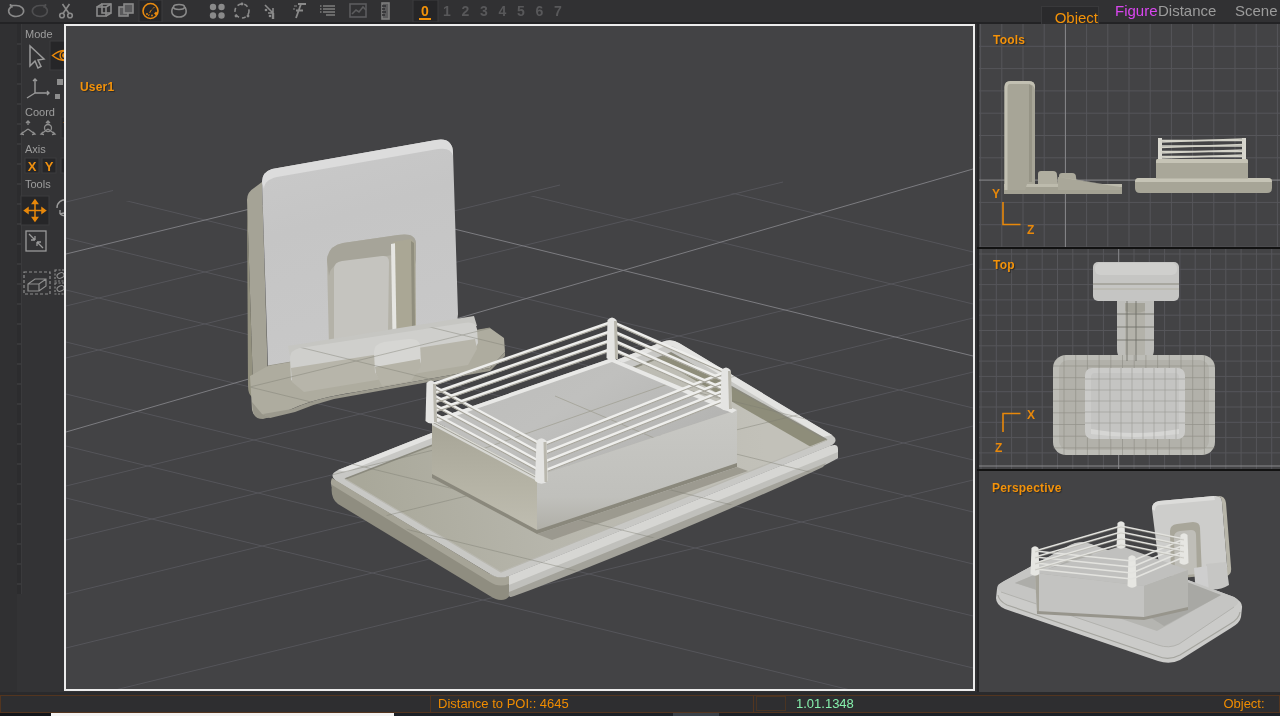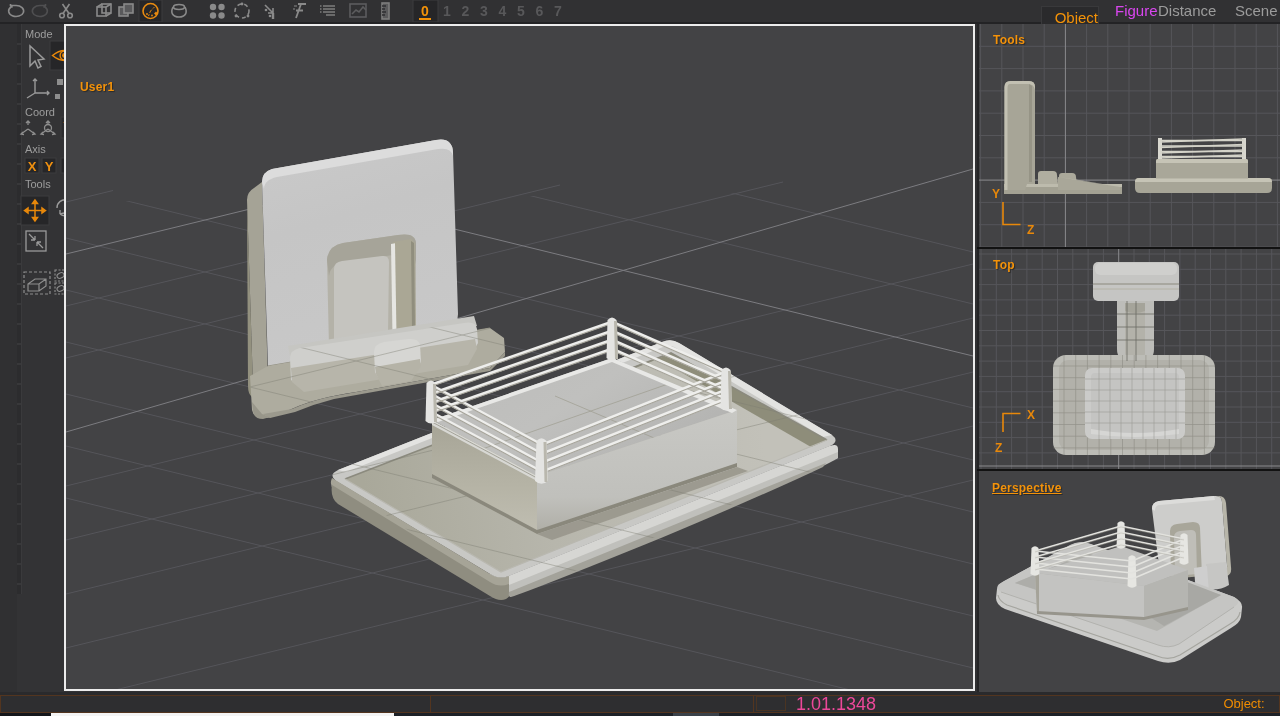--- a/index.html
+++ b/index.html
@@ -556,28 +556,29 @@
       <g stroke="#a9a79d" stroke-width="0.6" fill="none" opacity="0.7">
         <path d="M56 81 L142 56 M56 87 L142 62 M56 93 L142 68 M56 99 L142 74"></path>
         <path d="M142 56 L205 69 M142 62 L205 75 M142 68 L205 81 M142 74 L205 87"></path>
       </g>
     </g>
   </svg>
     </div>
 
   <div class="vptitle" style="left:993px;top:33px;">Tools</div>
   <div class="vptitle" style="left:993px;top:258px;text-align:right;">Top</div>
-  <div class="vptitle" style="left:992px;top:481px;text-decoration:underline;">Perspective</div>
+  <div class="vptitle" style="left:992px;top:481px;">Perspective</div>
 
   <div class="abs" style="left:0;top:692px;width:1280px;height:3px;background:#2a2a2c;"></div>
   <div id="statusbar" class="abs">
     <div class="abs" style="left:429px;top:0;width:1px;height:16px;background:#53351f;"></div>
+    <div class="abs" style="left:433px;top:1px;width:490px;height:14px;color:#f08c00;font-size:13px;line-height:14px;padding-left:4px;">Distance to POI:: 4645</div>
     <div class="abs" style="left:752px;top:0;width:1px;height:16px;background:#53351f;"></div>
     <div class="abs" style="left:755px;top:0;width:30px;height:15px;border:1px solid #4a3422;box-sizing:border-box;"></div>
-    <div class="abs" style="left:795px;top:1px;color:#ec4899;font-size:18px;line-height:14px;">1.01.1348</div>
+    <div class="abs" style="left:795px;top:1px;color:#86efac;font-size:13px;line-height:14px;">1.01.1348</div>
     <div class="abs" style="left:1208px;top:1px;color:#f08c00;font-size:13px;line-height:14px;text-align:center;">Object: object02*</div>
   </div>
   <div id="bottomstrip" class="abs">
     <div class="abs" style="left:0;top:0;width:51px;height:3px;background:#14161a;"></div>
     <div class="abs" style="left:51px;top:0;width:343px;height:3px;background:#f4f4f4;"></div>
     <div class="abs" style="left:673px;top:0;width:46px;height:3px;background:#3a4149;"></div>
   </div>
 </div>
 
 </body></html>

